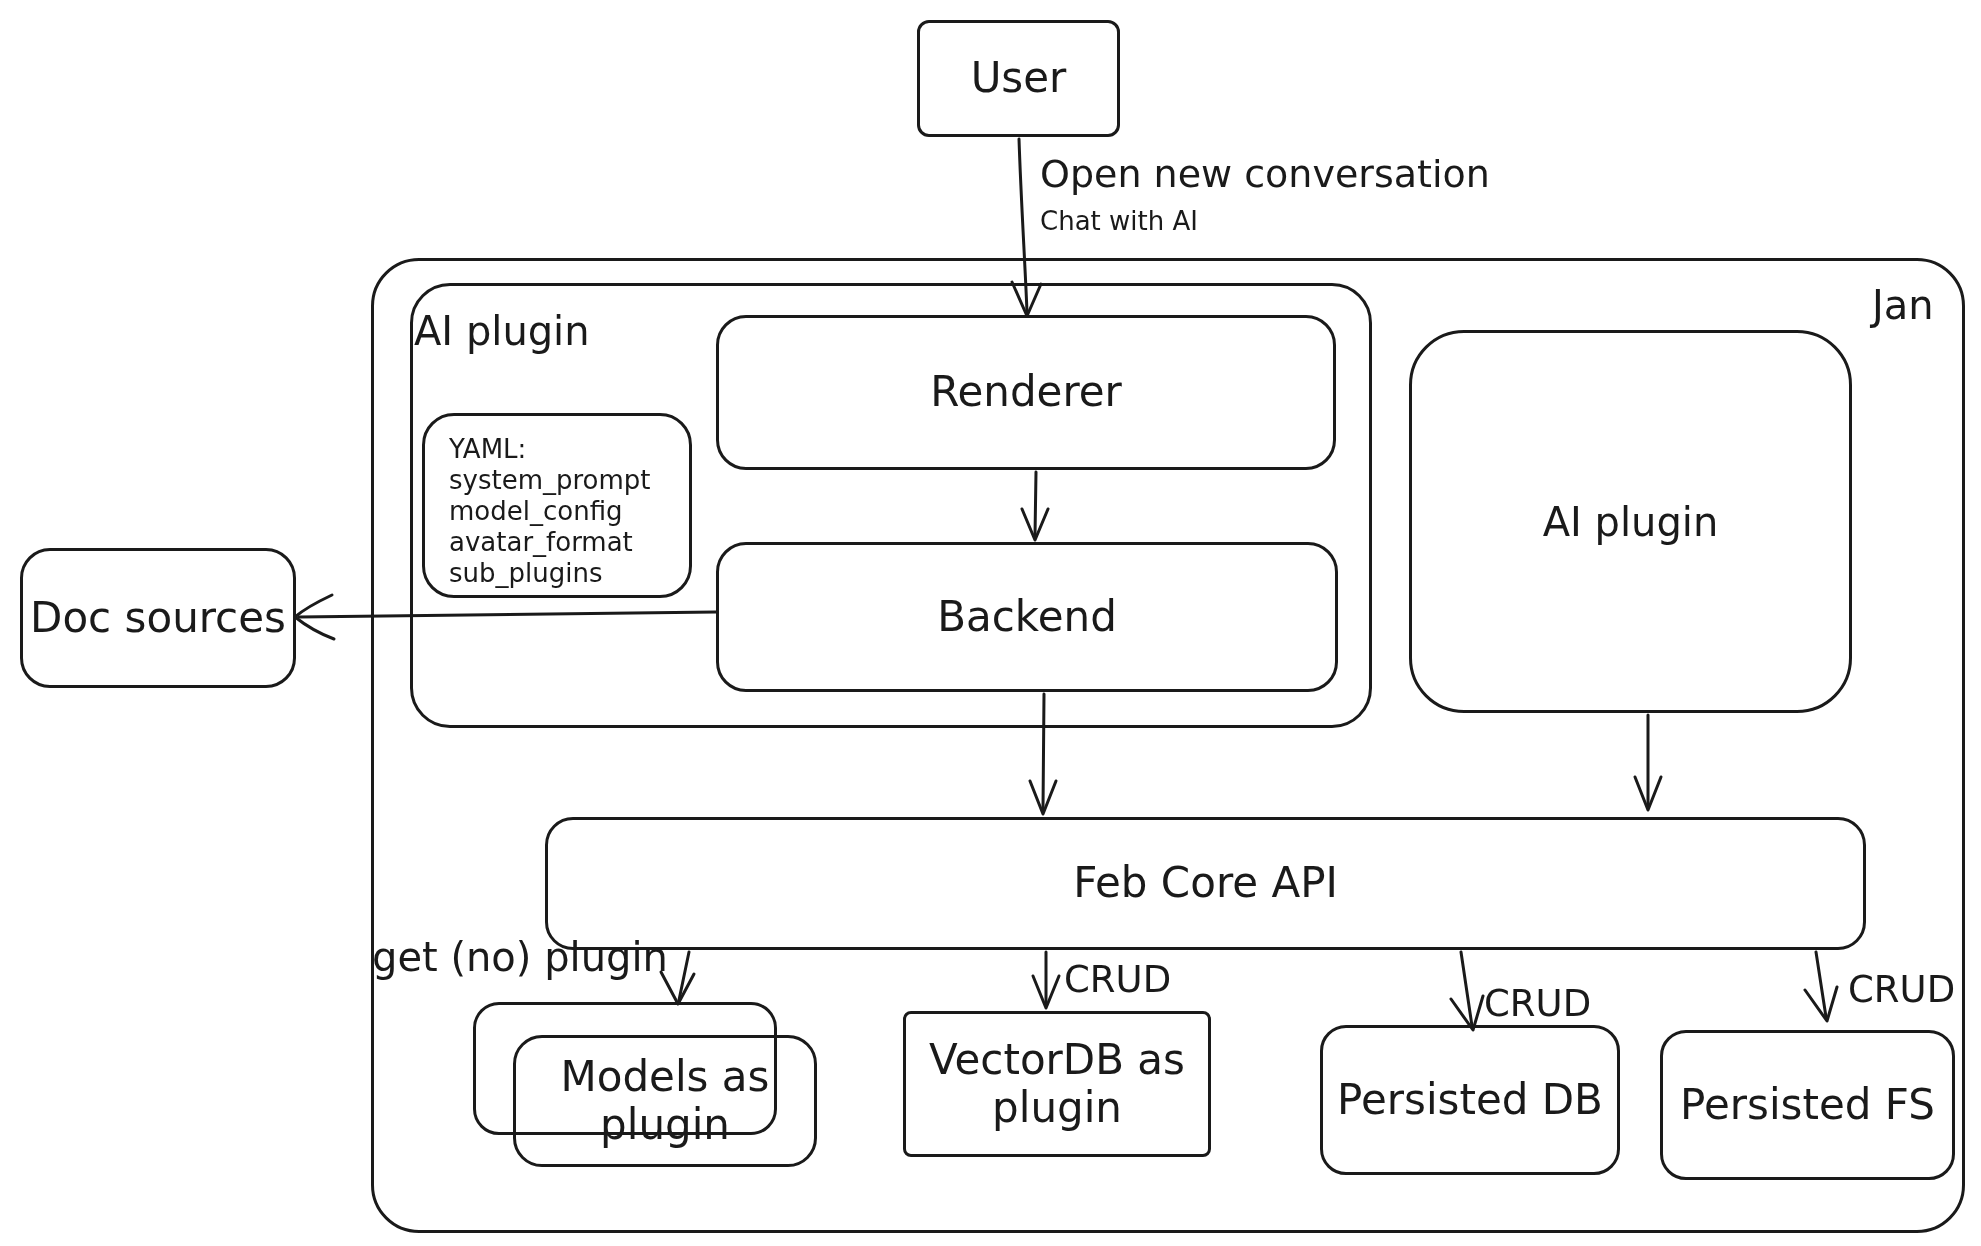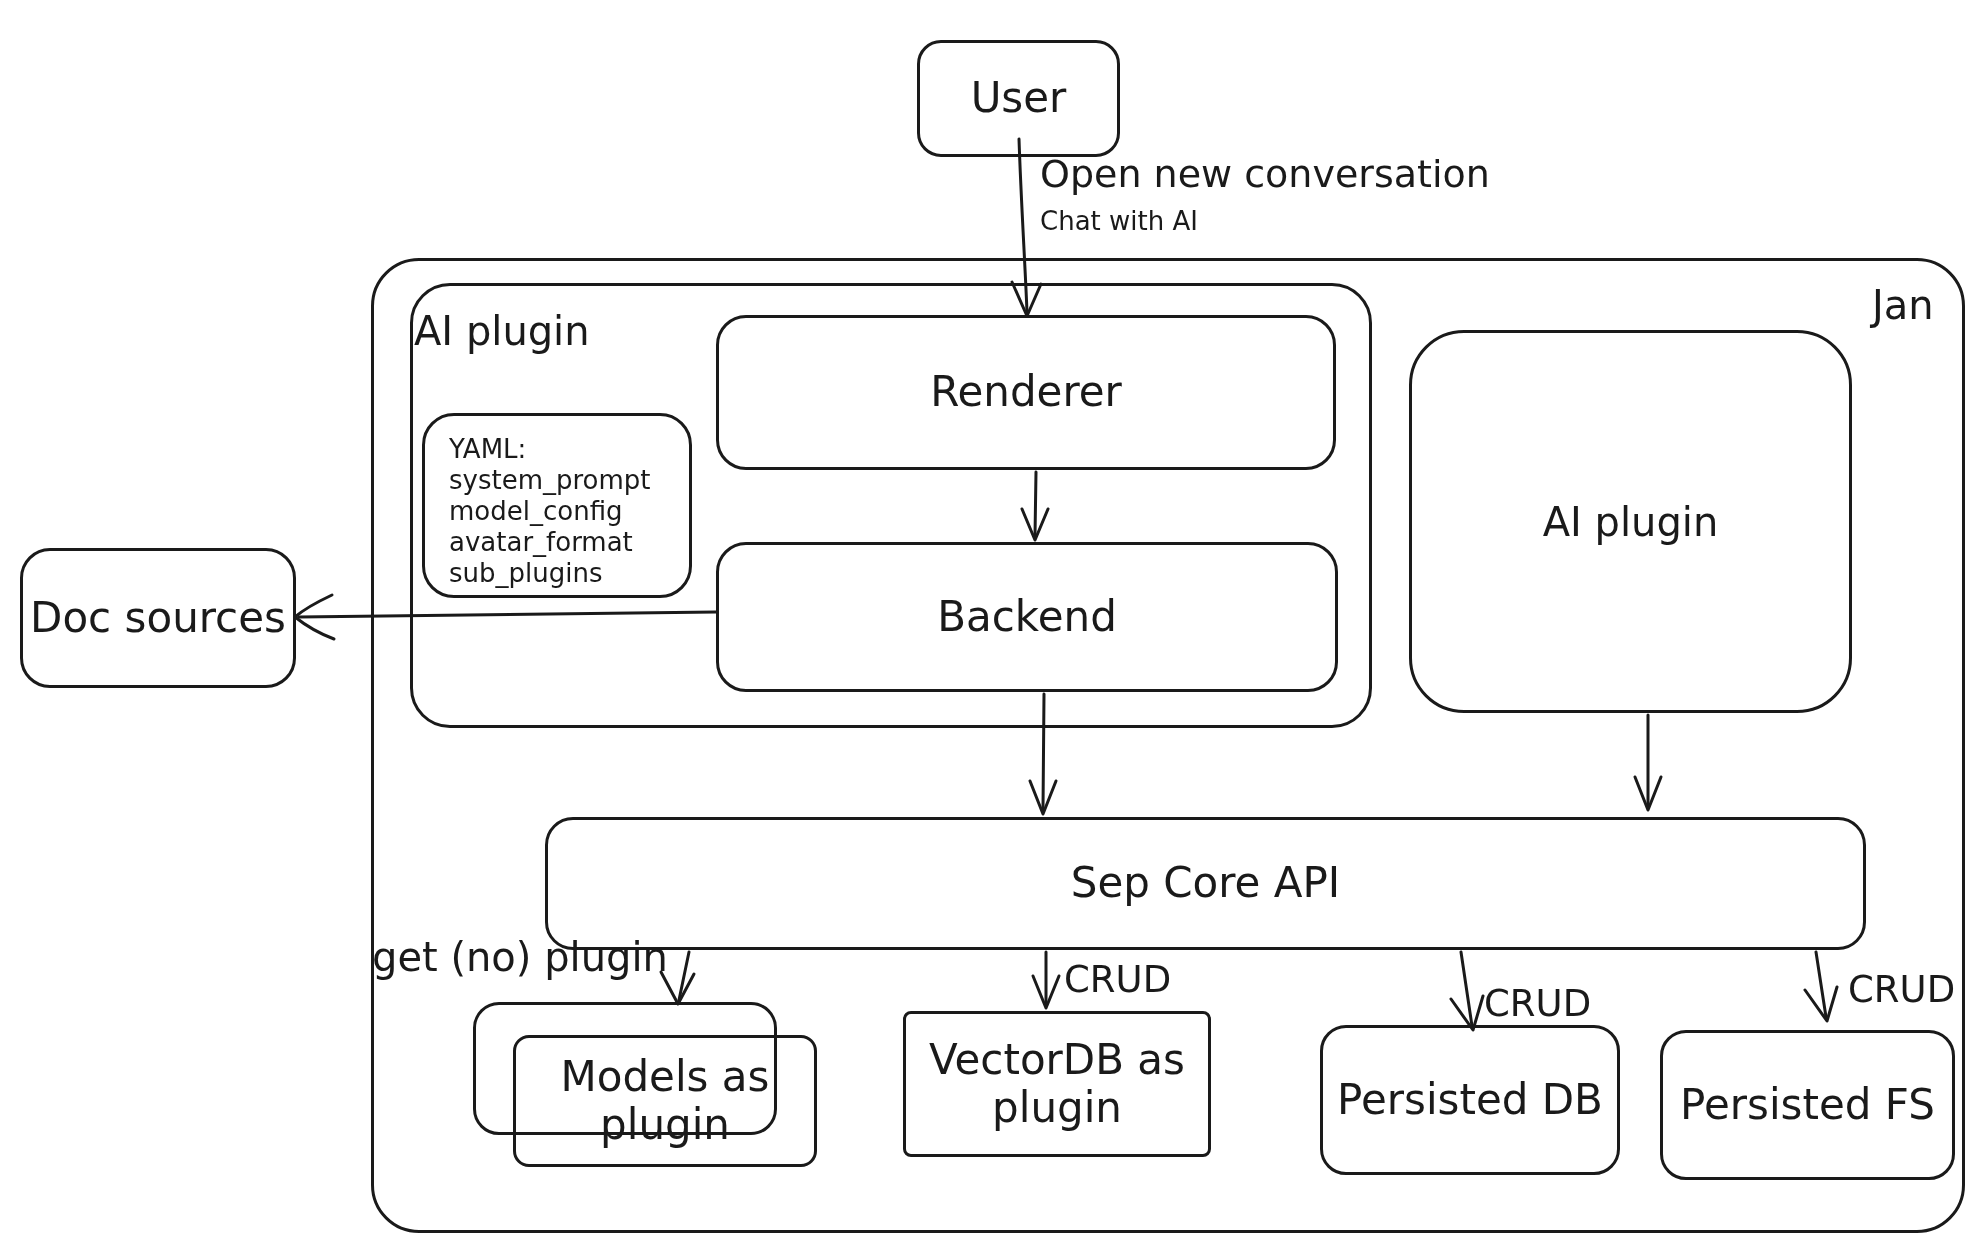--- a/index.html
+++ b/index.html
@@ -24,21 +24,21 @@
     text-align: center;
     box-sizing: border-box;
   }
   .label {
     position: absolute;
     white-space: nowrap;
   }
   .node-label { font-size: 42px; line-height: 1.15; }
 
   
-  #user-box     { left: 917px;  top: 20px;   width: 203px;  height: 117px; border-radius: 24px; font-size: 42px; margin-top: 20px; }
+  #user-box     { left: 917px;  top: 20px;   width: 203px;  height: 117px; border-radius: 12px; font-size: 42px; }
   #jan-box      { left: 371px;  top: 258px;  width: 1594px; height: 975px; border-radius: 48px; }
   #jan-label    { left: 1872px; top: 282px;  font-size: 40px; }
 
   
   #ai-container        { left: 410px; top: 283px; width: 962px; height: 445px; border-radius: 40px; }
   #ai-container-label  { left: 414px; top: 308px; font-size: 40px; }
 
   #yaml-box {
     left: 422px; top: 413px; width: 270px; height: 185px;
     border-radius: 32px;
@@ -57,21 +57,21 @@
   #ai-right-box { left: 1409px; top: 330px;  width: 443px; height: 383px; border-radius: 55px; font-size: 40px; }
 
   
   #doc-box      { left: 20px;   top: 548px;  width: 276px; height: 140px; border-radius: 30px; }
 
   
   #jancore-box  { left: 545px;  top: 817px;  width: 1321px; height: 133px; border-radius: 28px; }
 
   
   #models-back  { left: 473px;  top: 1002px; width: 304px; height: 133px; border-radius: 26px; }
-  #models-front { left: 513px;  top: 1035px; width: 304px; height: 132px; border-radius: 16px; }
+  #models-front { left: 513px;  top: 1035px; width: 304px; height: 132px; border-radius: 29px; }
   #models-front .wrap { width: 250px; white-space: normal; }
   #vectordb-box { left: 903px;  top: 1011px; width: 308px; height: 146px; border-radius: 8px; }
   #vectordb-box .wrap { width: 260px; white-space: normal; }
   #pdb-box      { left: 1320px; top: 1025px; width: 300px; height: 150px; border-radius: 26px; }
   #pfs-box      { left: 1660px; top: 1030px; width: 295px; height: 150px; border-radius: 26px; }
 
   
   #edge-open-1  { left: 1040px; top: 152px;  font-size: 38px; }
   #edge-open-2  { left: 1040px; top: 206px;  font-size: 26px; }
   #edge-stream  { left: 372px;  top: 934px;  font-size: 40px; }
@@ -124,21 +124,21 @@
 
   <div class="box" id="ai-right-box">
     <span>AI plugin</span>
   </div>
 
   <div class="box node-label" id="doc-box">
     <span>Doc sources</span>
   </div>
 
   <div class="box node-label" id="jancore-box">
-    <span>Sep Core API</span>
+    <span>Feb Core API</span>
   </div>
 
   <div class="box" id="models-back"></div>
   <div class="box node-label" id="models-front">
     <span class="wrap">Models as plugin</span>
   </div>
 
   <div class="box node-label" id="vectordb-box">
     <span class="wrap">VectorDB as plugin</span>
   </div>

